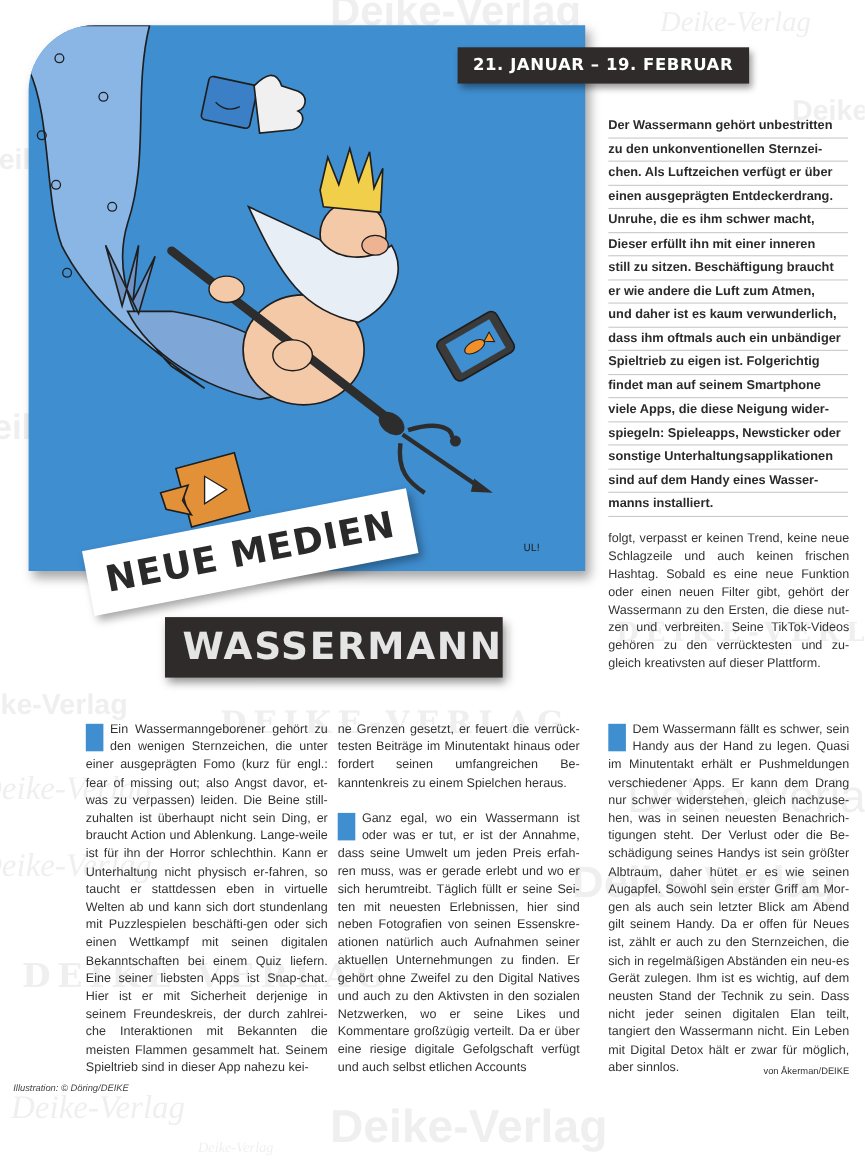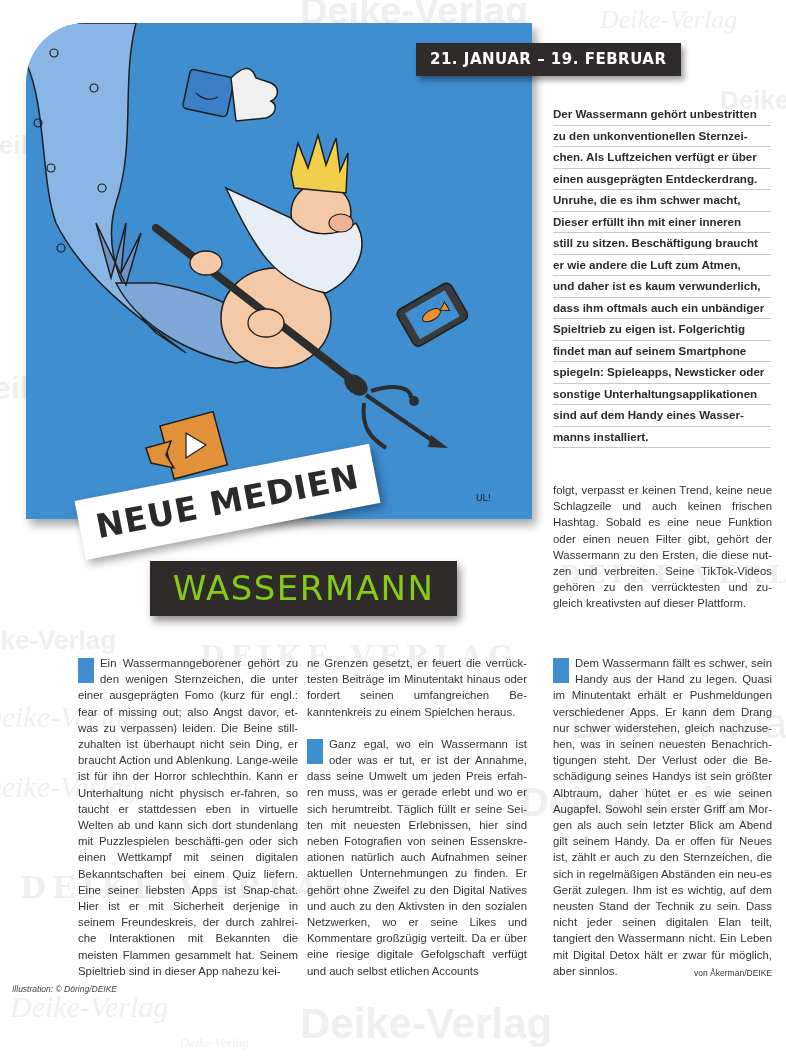--- a/index.html
+++ b/index.html
@@ -40,24 +40,24 @@
   
   .title-1 {
     position: absolute; left: 86px; top: 500px; width: 300px; height: 60px;
     background: #ffffff; transform: rotate(-11deg); transform-origin: left bottom;
     box-shadow: 3px 5px 8px rgba(0,0,0,0.35); z-index: 4;
     font-family: "DejaVu Sans", sans-serif; font-weight: bold; font-size: 33px;
     color: #2a2a2a; text-align: center; line-height: 60px; letter-spacing: 1px;
   }
   .title-2 {
     position: absolute; left: 150px; top: 561px; width: 307px; height: 55px;
-    background: #2f2b2b; color: #84cc16; z-index: 4;
+    background: #2f2b2b; color: #e5e5e5; z-index: 4;
     box-shadow: 3px 5px 8px rgba(0,0,0,0.45);
-    font-family: "DejaVu Sans", sans-serif; font-weight: normal; font-size: 34px;
-    text-align: center; line-height: 55px; letter-spacing: 1.5px;
+    font-family: "DejaVu Sans", sans-serif; font-weight: bold; font-size: 34px;
+    text-align: right; line-height: 55px; letter-spacing: 1.5px;
   }
 
   
   .col {
     position: absolute; z-index: 2; font-size: 11.4px; line-height: 16.2px;
     color: #333; text-align: justify; hyphens: manual;
   }
   .col p { margin: 0; }
   .col p + p { margin-top: 16px; }
   .dropcap {
@@ -161,20 +161,21 @@
   <span class="line">chen. Als Luftzeichen verfügt er über</span>
   <span class="line">einen ausgeprägten Entdeckerdrang.</span>
   <span class="line">Unruhe, die es ihm schwer macht,</span>
   <span class="line">Dieser erfüllt ihn mit einer inneren</span>
   <span class="line">still zu sitzen. Beschäftigung braucht</span>
   <span class="line">er wie andere die Luft zum Atmen,</span>
   <span class="line">und daher ist es kaum verwunderlich,</span>
   <span class="line">dass ihm oftmals auch ein unbändiger</span>
   <span class="line">Spieltrieb zu eigen ist. Folgerichtig</span>
   <span class="line">findet man auf seinem Smartphone</span>
+  <span class="line">viele Apps, die diese Neigung wider-</span>
   <span class="line">spiegeln: Spieleapps, Newsticker oder</span>
   <span class="line">sonstige Unterhaltungsapplikationen</span>
   <span class="line">sind auf dem Handy eines Wasser-</span>
   <span class="line">manns installiert.</span>
 </div>
 
 <div class="title-1">NEUE MEDIEN</div>
 <div class="title-2">WASSERMANN</div>
 
 <div class="col col-right-top">

